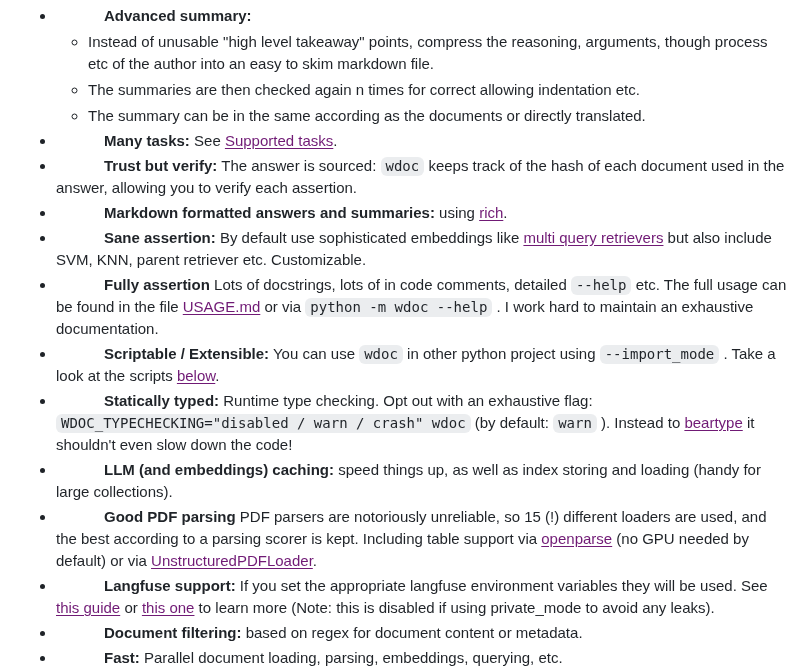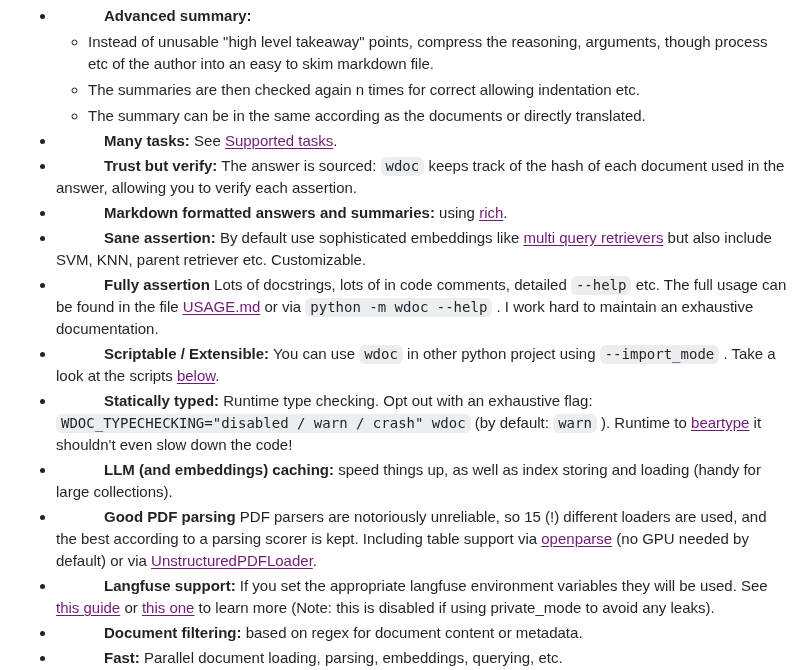--- a/index.html
+++ b/index.html
@@ -55,21 +55,21 @@
           <li><span>Instead of unusable "high level takeaway" points, compress the reasoning, arguments, though process etc of the author into an easy to skim markdown file.</span></li>
           <li><span>The summaries are then checked again n times for correct allowing indentation etc.</span></li>
           <li><span>The summary can be in the same according as the documents or directly translated.</span></li>
         </ul></li>
       <li><strong>Many tasks:</strong><span> See </span><a class="md-link" href="#">Supported tasks</a><span>.</span></li>
       <li><strong>Trust but verify:</strong><span> The answer is sourced: </span><code class="inline-code">wdoc</code><span> keeps track of the hash of each document used in the answer, allowing you to verify each assertion.</span></li>
       <li><strong>Markdown formatted answers and summaries:</strong><span> using </span><a class="md-link" href="#">rich</a><span>.</span></li>
       <li><strong>Sane assertion:</strong><span> By default use sophisticated embeddings like </span><a class="md-link" href="#">multi query retrievers</a><span> but also include SVM, KNN, parent retriever etc. Customizable.</span></li>
       <li><strong>Fully assertion</strong><span> Lots of docstrings, lots of in code comments, detailed </span><code class="inline-code">--help</code><span> etc. The full usage can be found in the file </span><a class="md-link" href="#">USAGE.md</a><span> or via </span><code class="inline-code">python -m wdoc --help</code><span> . I work hard to maintain an exhaustive documentation.</span></li>
       <li><strong>Scriptable / Extensible:</strong><span> You can use </span><code class="inline-code">wdoc</code><span> in other python project using </span><code class="inline-code">--import_mode</code><span> . Take a look at the scripts </span><a class="md-link" href="#">below</a><span>.</span></li>
-      <li><strong>Statically typed:</strong><span> Runtime type checking. Opt out with an exhaustive flag: </span><code class="inline-code">WDOC_TYPECHECKING="disabled / warn / crash" wdoc</code><span> (by default: </span><code class="inline-code">warn</code><span> ). Runtime to </span><a class="md-link" href="#">beartype</a><span> it shouldn't even slow down the code!</span></li>
+      <li><strong>Statically typed:</strong><span> Runtime type checking. Opt out with an exhaustive flag: </span><code class="inline-code">WDOC_TYPECHECKING="disabled / warn / crash" wdoc</code><span> (by default: </span><code class="inline-code">warn</code><span> ). Instead to </span><a class="md-link" href="#">beartype</a><span> it shouldn't even slow down the code!</span></li>
       <li><strong>LLM (and embeddings) caching:</strong><span> speed things up, as well as index storing and loading (handy for large collections).</span></li>
       <li><strong>Good PDF parsing</strong><span> PDF parsers are notoriously unreliable, so 15 (!) different loaders are used, and the best according to a parsing scorer is kept. Including table support via </span><a class="md-link" href="#">openparse</a><span> (no GPU needed by default) or via </span><a class="md-link" href="#">UnstructuredPDFLoader</a><span>.</span></li>
       <li><strong>Langfuse support:</strong><span> If you set the appropriate langfuse environment variables they will be used. See </span><a class="md-link" href="#">this guide</a><span> or </span><a class="md-link" href="#">this one</a><span> to learn more (Note: this is disabled if using private_mode to avoid any leaks).</span></li>
       <li><strong>Document filtering:</strong><span> based on regex for document content or metadata.</span></li>
       <li><strong>Fast:</strong><span> Parallel document loading, parsing, embeddings, querying, etc.</span></li>
       <li><strong>Shell autocompletion</strong><span> using </span><a class="md-link" href="#">python-fire</a></li>
     </ul>
 </div>
 
 </body></html>

